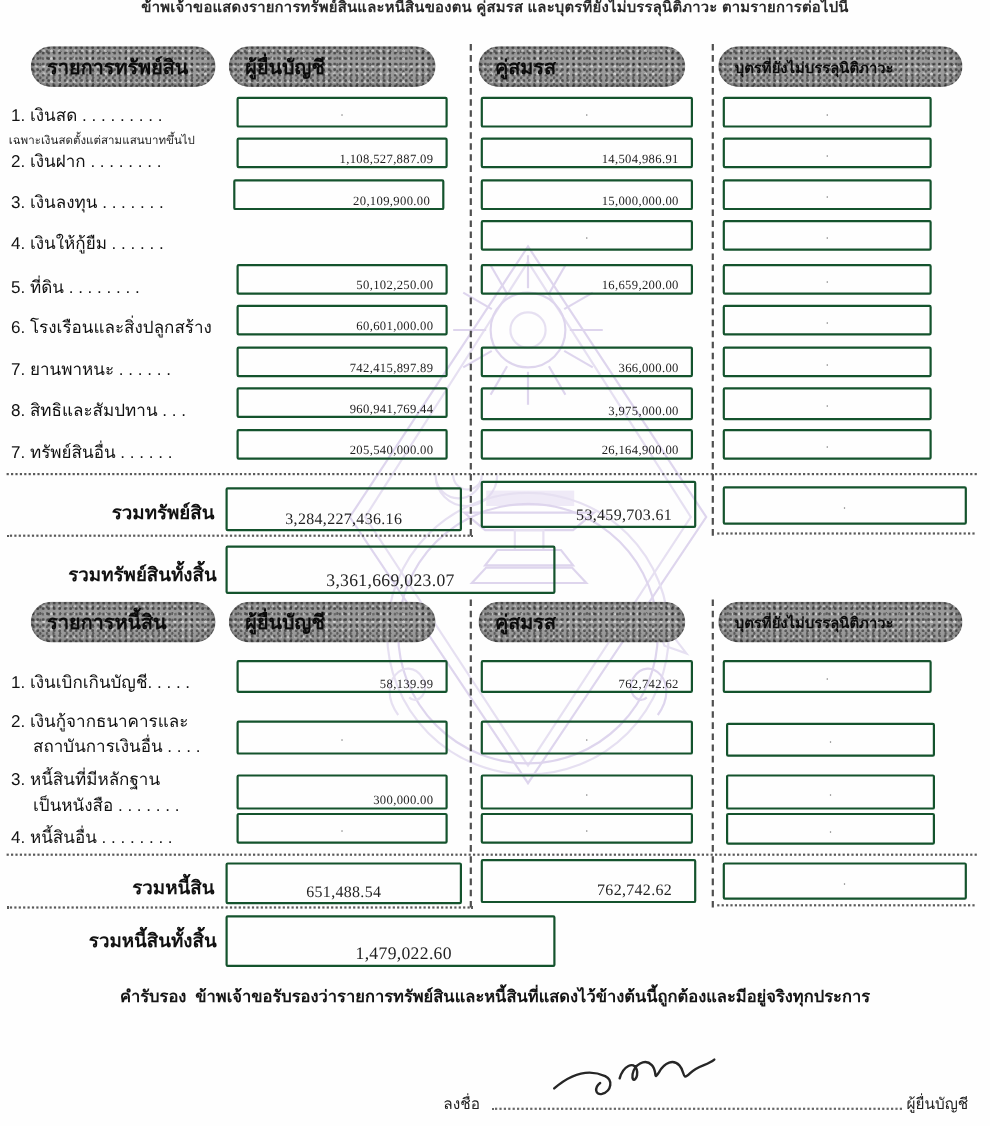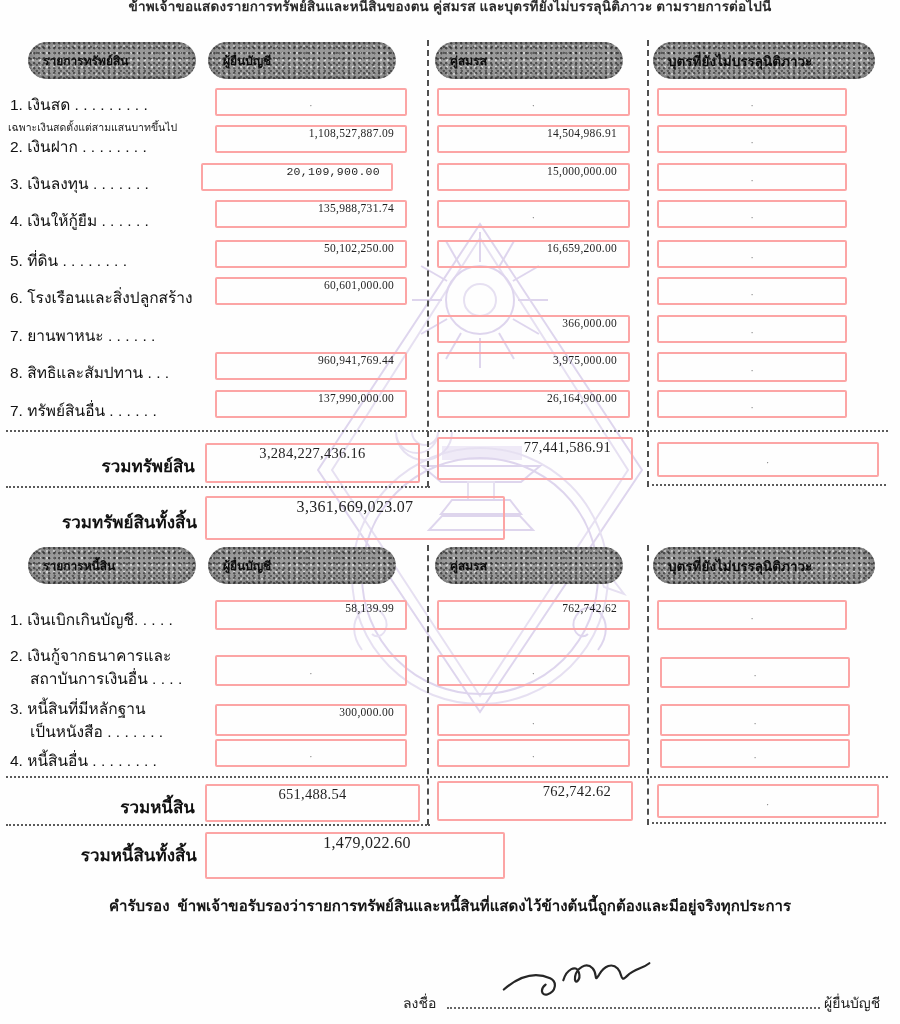--- a/index.html
+++ b/index.html
@@ -11,36 +11,36 @@
   .abs{position:absolute;}
   .z{z-index:2;}
   
   .wm{position:absolute;left:300px;top:220px;width:360px;height:500px;opacity:.5;z-index:1;pointer-events:none;}
   
   .title{top:-5px;left:0;width:100%;text-align:center;font-size:13.5px;font-weight:bold;color:#2a2a2a;letter-spacing:.2px;}
   
   .pill{
     height:37px;border-radius:19px;display:flex;align-items:center;
     padding:0 10px 0 15px;box-sizing:border-box;
-    color:#0b0b0b;font-weight:bold;font-size:12px;white-space:nowrap;
+    color:#0b0b0b;font-weight:bold;font-size:18px;white-space:nowrap;
     background-color:#9a9a9a;
     background-image:
       radial-gradient(circle at 25% 25%, rgba(0,0,0,.50) 1px, transparent 1.5px),
       radial-gradient(circle at 70% 60%, rgba(255,255,255,.55) 1px, transparent 1.5px),
       radial-gradient(circle at 45% 80%, rgba(0,0,0,.40) 1px, transparent 1.4px);
     background-size:5px 5px,7px 7px,6px 6px;
     box-shadow:inset 0 0 8px rgba(0,0,0,.35);
   }
   
   .rlabel{font-size:15.5px;color:#111;white-space:nowrap;}
   .note{font-size:10.5px;color:#222;white-space:nowrap;}
   
   .vbox{
-    border:2px solid #fca5a5;border-radius:2px;background:transparent;
-    display:flex;align-items:flex-start;justify-content:flex-end;
+    border:2px solid #14532d;border-radius:2px;background:transparent;
+    display:flex;align-items:flex-end;justify-content:flex-end;
     box-sizing:border-box;padding-right:11px;
     font-family:"Liberation Serif","DejaVu Serif",serif;
     font-size:11.5px;color:#1f1f1f;letter-spacing:.3px;
   }
   .vbox.center{justify-content:center;padding-right:0;}
   .vbox.big{font-size:14.5px;}
   .vbox.huge{font-size:16px;}
   .vbox.empty{position:absolute;}
   .vbox.empty::after{content:"·";position:absolute;left:49%;top:42%;color:#808080;font-size:11px;line-height:1;}
   
@@ -111,37 +111,37 @@
   <div class="abs z rlabel" style="left:10px;top:323px;">7.  ยานพาหนะ  .  .  .  .  .  .</div>
   <div class="abs z rlabel" style="left:10px;top:360px;">8.  สิทธิและสัมปทาน   .  .  .</div>
   <div class="abs z rlabel" style="left:10px;top:398px;">7.  ทรัพย์สินอื่น  .  .  .  .  .  .</div>
 
   <div class="abs z vbox empty" style="left:215px;top:88px;width:192px;height:28px;">
       <span></span>
     </div>
   <div class="abs z vbox" style="left:215px;top:125px;width:192px;height:28px;">
       <span>1,108,527,887.09</span>
     </div>
-  <div class="abs z vbox" style="left:201px;top:163px;width:192px;height:28px;font-family:Liberation Mono, monospace;">
+  <div class="abs z vbox" style="left:212px;top:163px;width:192px;height:28px;">
       <span>20,109,900.00</span>
-    </div>
-  <div class="abs z vbox" style="left:215px;top:200px;width:192px;height:28px;">
-      <span>135,988,731.74</span>
     </div>
   <div class="abs z vbox" style="left:215px;top:240px;width:192px;height:28px;">
       <span>50,102,250.00</span>
     </div>
   <div class="abs z vbox" style="left:215px;top:277px;width:192px;height:28px;">
       <span>60,601,000.00</span>
     </div>
+  <div class="abs z vbox" style="left:215px;top:315px;width:192px;height:28px;">
+      <span>742,415,897.89</span>
+    </div>
   <div class="abs z vbox" style="left:215px;top:352px;width:192px;height:28px;">
       <span>960,941,769.44</span>
     </div>
   <div class="abs z vbox" style="left:215px;top:390px;width:192px;height:28px;">
-      <span>137,990,000.00</span>
+      <span>205,540,000.00</span>
     </div>
 
   <div class="abs z vbox empty" style="left:437px;top:88px;width:193px;height:28px;">
       <span></span>
     </div>
   <div class="abs z vbox" style="left:437px;top:125px;width:193px;height:28px;">
       <span>14,504,986.91</span>
     </div>
   <div class="abs z vbox" style="left:437px;top:163px;width:193px;height:28px;">
       <span>15,000,000.00</span>
@@ -192,21 +192,21 @@
 
   <div class="abs z hdot" style="left:6px;top:430px;width:882px;"></div>
   <div class="abs z hdot" style="left:6px;top:486px;width:424px;"></div>
   <div class="abs z hdot" style="left:652px;top:484px;width:234px;"></div>
 
   <div class="abs z total-label" style="left:30px;top:452px;width:165px;">รวมทรัพย์สิน</div>
   <div class="abs z vbox big center" style="left:205px;top:443px;width:215px;height:40px;">
       <span>3,284,227,436.16</span>
     </div>
   <div class="abs z vbox big" style="left:437px;top:437px;width:196px;height:43px;padding-right:20px;">
-      <span>77,441,586.91</span>
+      <span>53,459,703.61</span>
     </div>
   <div class="abs z vbox empty" style="left:657px;top:442px;width:222px;height:35px;">
       <span></span>
     </div>
 
   <div class="abs z total-label" style="left:25px;top:508px;width:172px;">รวมทรัพย์สินทั้งสิ้น</div>
   <div class="abs z vbox huge center" style="left:205px;top:496px;width:300px;height:44px;">
       <span>3,361,669,023.07</span>
     </div>
 

